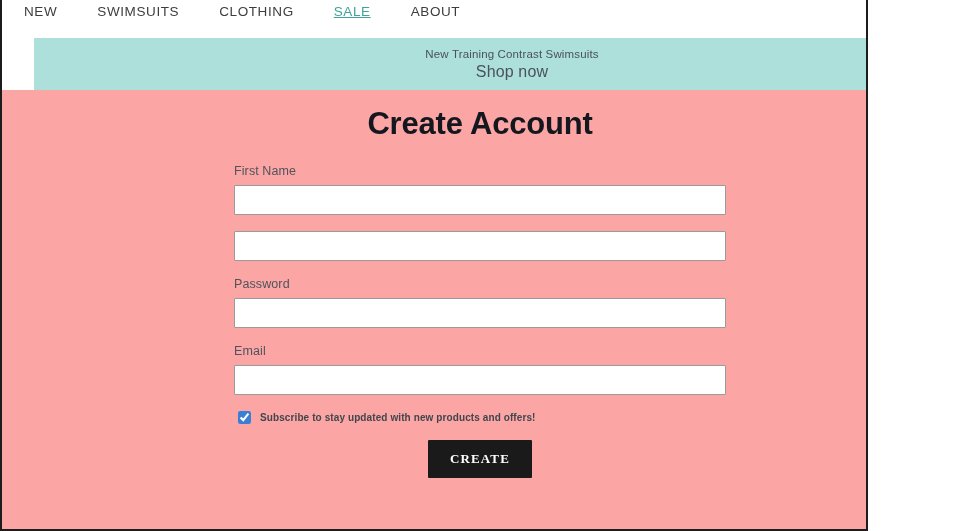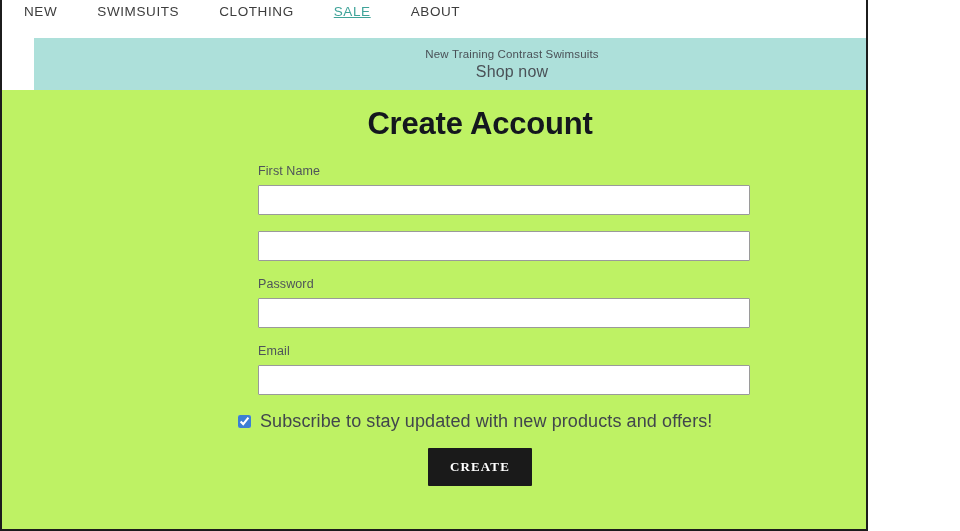--- a/index.html
+++ b/index.html
@@ -78,39 +78,39 @@
     cursor: pointer;
   }
 
   
   .content {
     position: absolute;
     top: 90px;
     left: 0;
     width: 956px;
     height: 439px;
-    background: #bef264;
+    background: #fca5a5;
   }
 
   .page-title {
     margin: 0;
     padding-top: 16px;
     text-align: center;
     font-size: 31px;
     font-weight: bold;
     letter-spacing: -0.2px;
     color: #14171e;
   }
 
   .signup-form {
     width: 492px;
     margin: 22px auto 0 auto;
   }
 
-  .field-group { margin-bottom: 16px; margin-left: 24px; }
+  .field-group { margin-bottom: 16px; }
 
   .field-label {
     display: block;
     font-size: 12.5px;
     color: #4f545a;
     margin-bottom: 7px;
     letter-spacing: 0.1px;
   }
 
   .field-input {
@@ -135,24 +135,25 @@
   }
   .subscribe-checkbox {
     width: 13px;
     height: 13px;
     margin: 0 9px 0 4px;
     accent-color: #3b7fd4;
     cursor: pointer;
     flex: none;
   }
   .subscribe-label {
-    font-size: 18px;
+    font-size: 10px;
     color: #41464c;
     letter-spacing: 0.1px;
     cursor: pointer;
+    font-weight: bold;
   }
 
   .submit-row {
     margin-top: 16px;
     text-align: center;
   }
   .create-button {
     display: inline-block;
     min-width: 84px;
     padding: 11px 22px;

